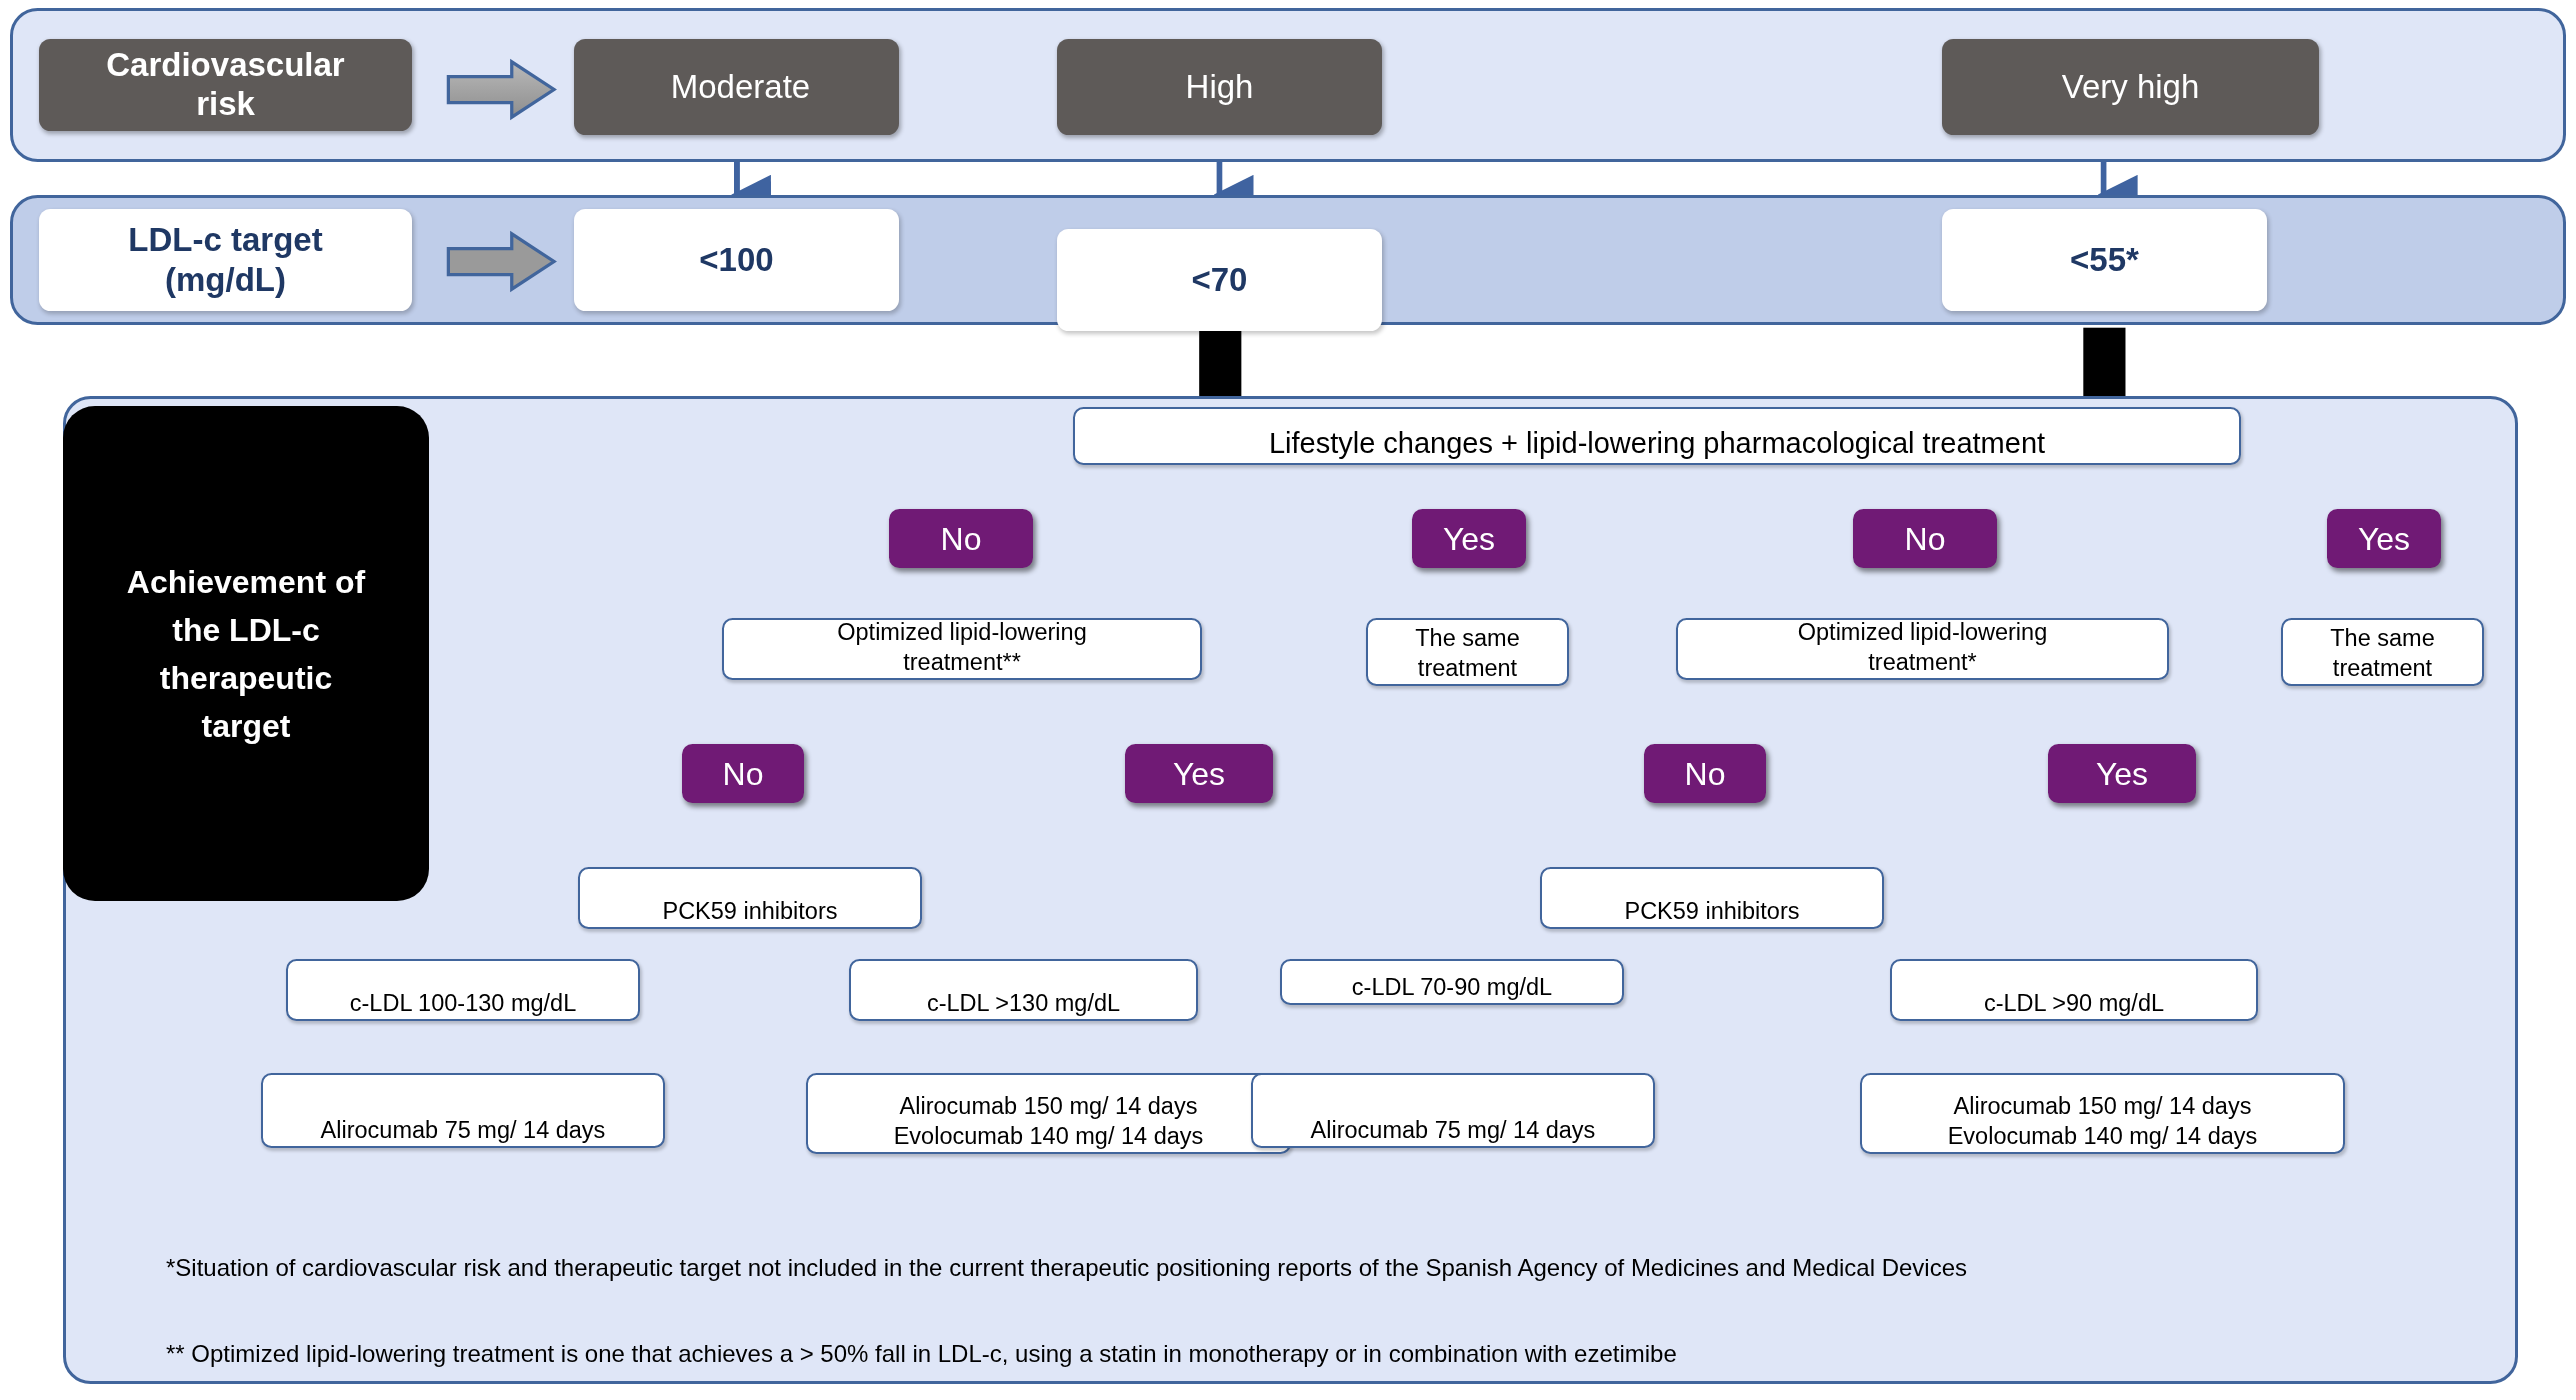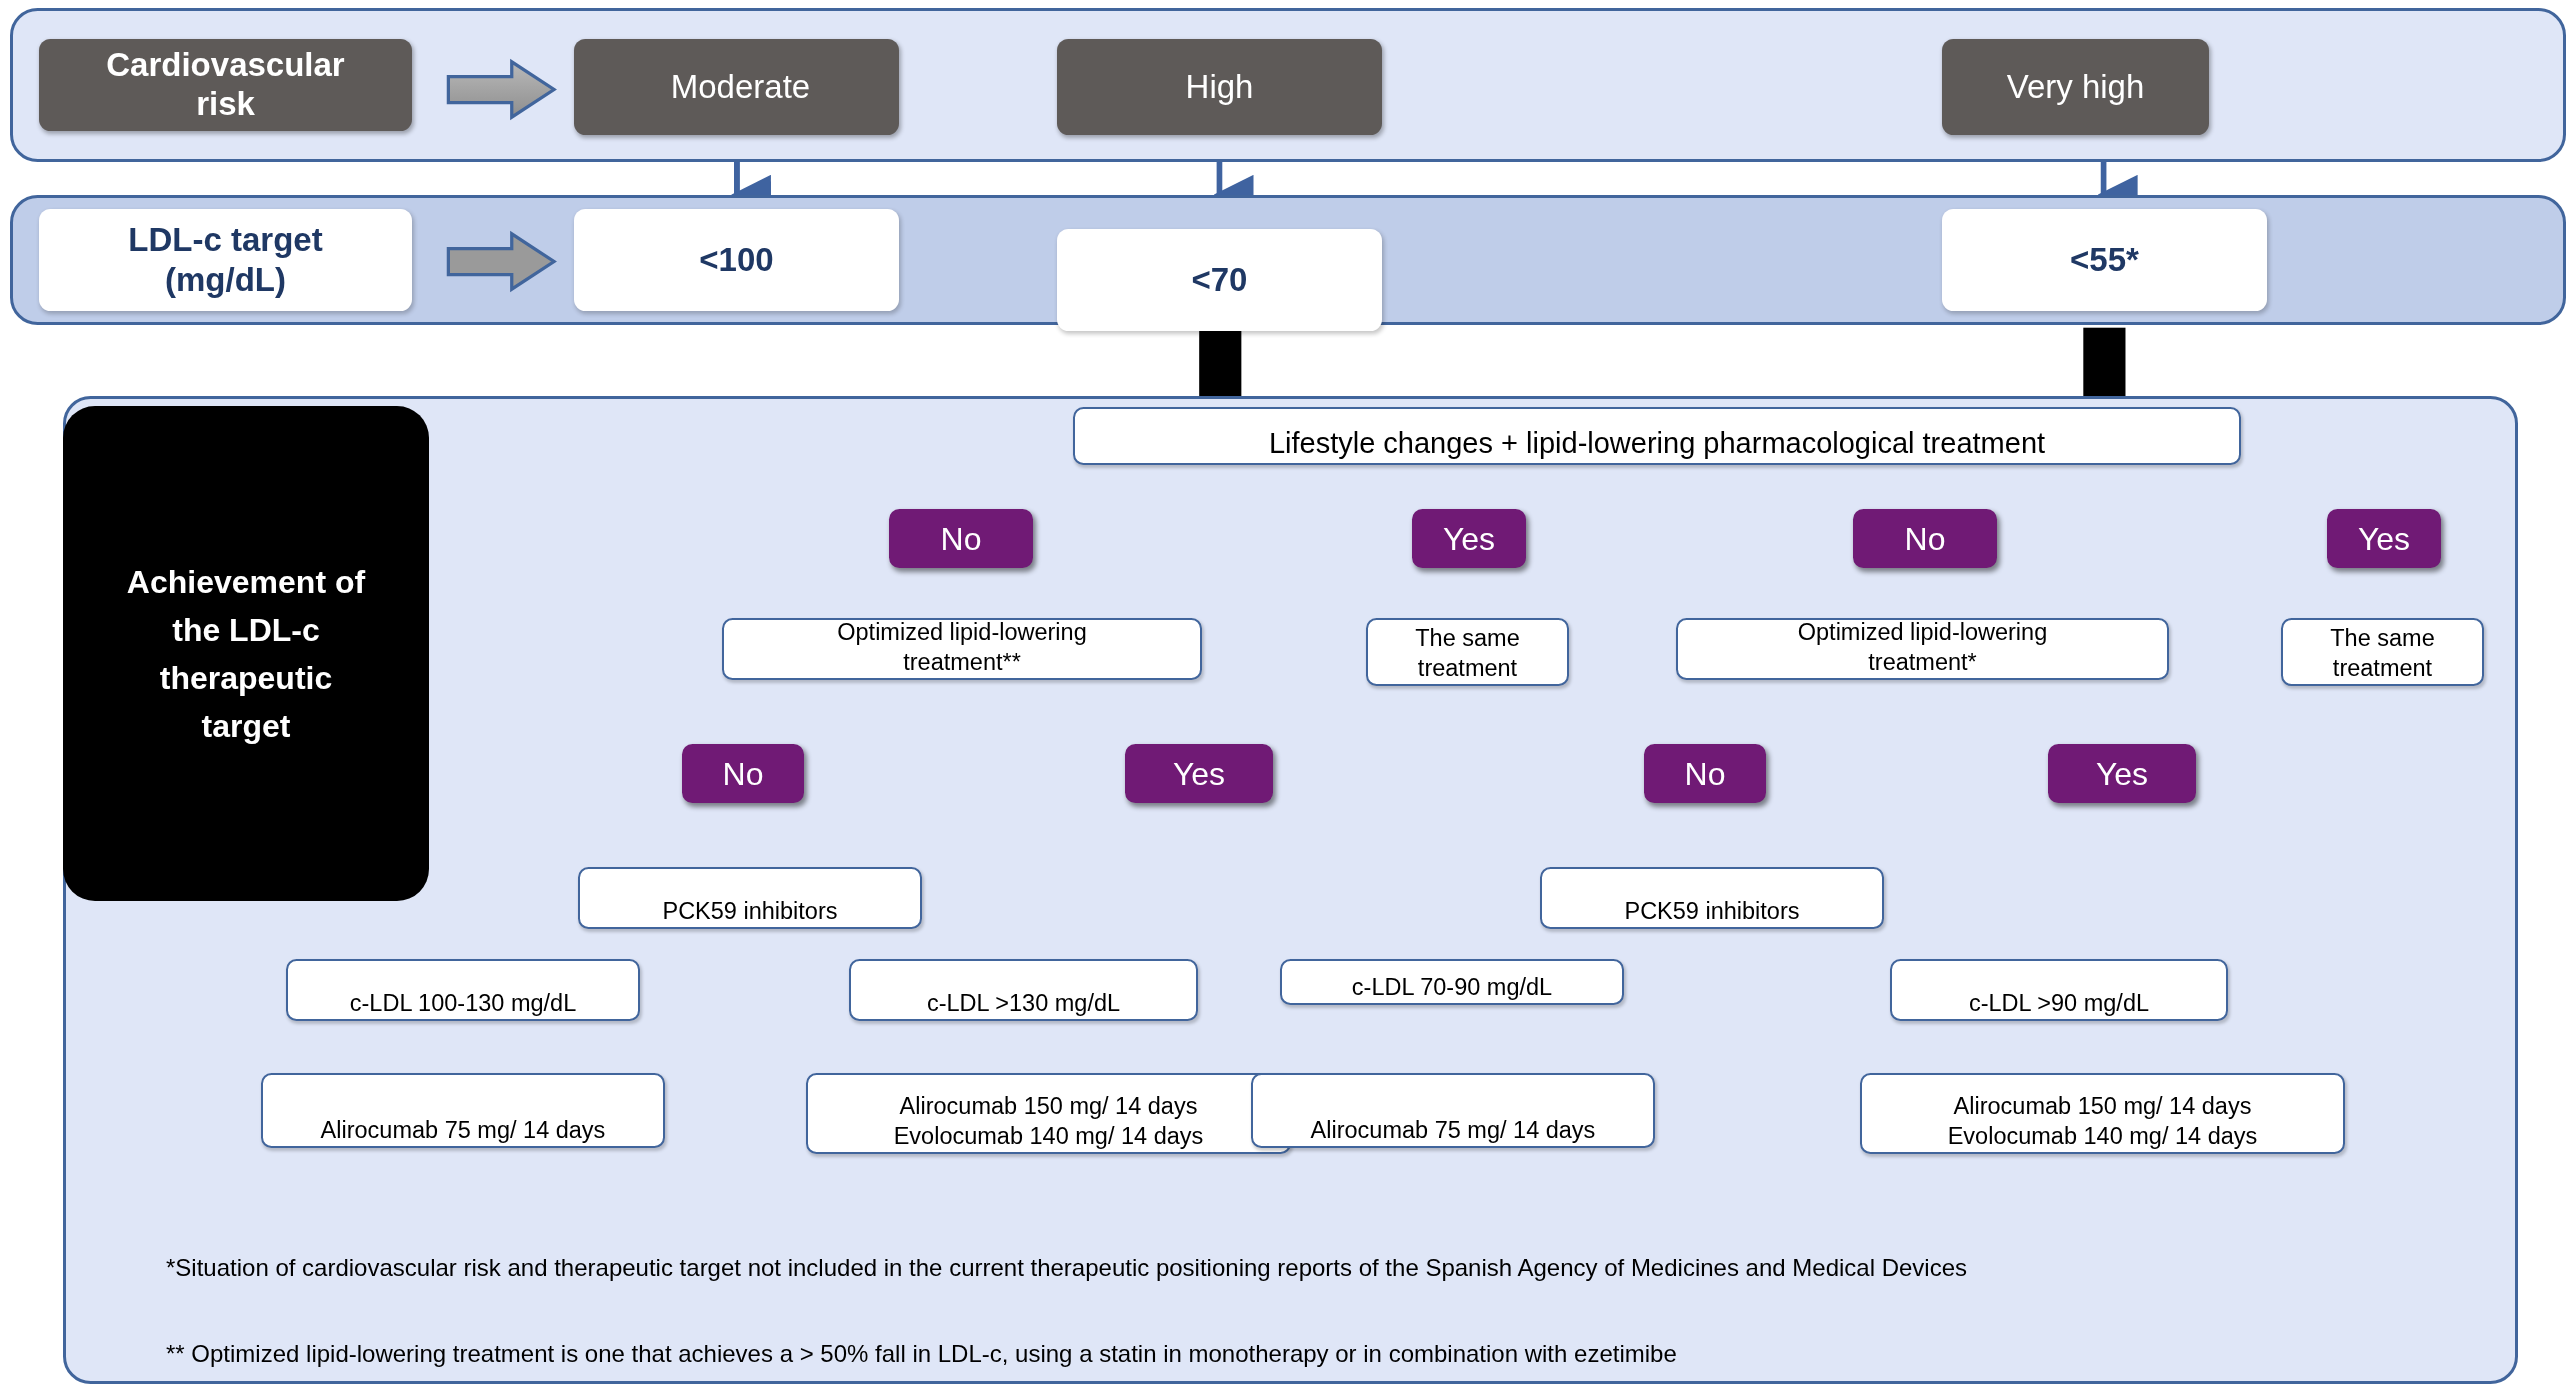--- a/index.html
+++ b/index.html
@@ -183,21 +183,21 @@
   <svg class="fatarrow" style="left:445px;top:57px;" width="114" height="65" viewBox="0 0 140 80">
     <path d="M4,24 L82,24 L82,6 L134,40 L82,74 L82,56 L4,56 z" fill="url(#gchip)" stroke="#41659c" stroke-width="4"></path>
   </svg>
 
   <div class="chip-grey" style="left:574px;top:39px;width:325px;height:96px;padding-left:8px;">
     <span class="t">Moderate</span>
   </div>
   <div class="chip-grey" style="left:1057px;top:39px;width:325px;height:96px;">
     <span class="t">High</span>
   </div>
-  <div class="chip-grey" style="left:1942px;top:39px;width:267px;height:96px;">
+  <div class="chip-grey" style="left:1942px;top:39px;width:377px;height:96px;">
     <span class="t">Very high</span>
   </div>
 
   <div class="panel panel-ldl" style="left:9.7px;top:195px;width:2556px;height:130px;"></div>
 
   <div class="chip-white" style="left:39px;top:209px;width:373px;height:102px;">
     <span class="t">
       <span>LDL-c target</span><br>
       <span>(mg/dL)</span>
     </span>
@@ -309,21 +309,21 @@
     <span class="t">Yes</span>
   </div>
 
   <div class="box" style="left:1540px;top:867px;width:344px;height:62px;">
     <span class="t">PCK59 inhibitors</span>
   </div>
 
   <div class="box" style="left:1280px;top:959px;width:344px;height:46px;">
     <span class="t">c-LDL 70-90 mg/dL</span>
   </div>
-  <div class="box" style="left:1890px;top:959px;width:338px;height:62px;">
+  <div class="box" style="left:1890px;top:959px;width:368px;height:62px;">
     <span class="t">c-LDL &gt;90 mg/dL</span>
   </div>
 
   <div class="box" style="left:1251px;top:1073px;width:404px;height:75px;">
     <span class="t">Alirocumab 75 mg/ 14 days</span>
   </div>
   <div class="box" style="left:1860px;top:1073px;width:485px;height:81px;">
     <span class="t">
       <span>Alirocumab 150 mg/ 14 days</span><br>
       <span>Evolocumab 140 mg/ 14 days</span>

